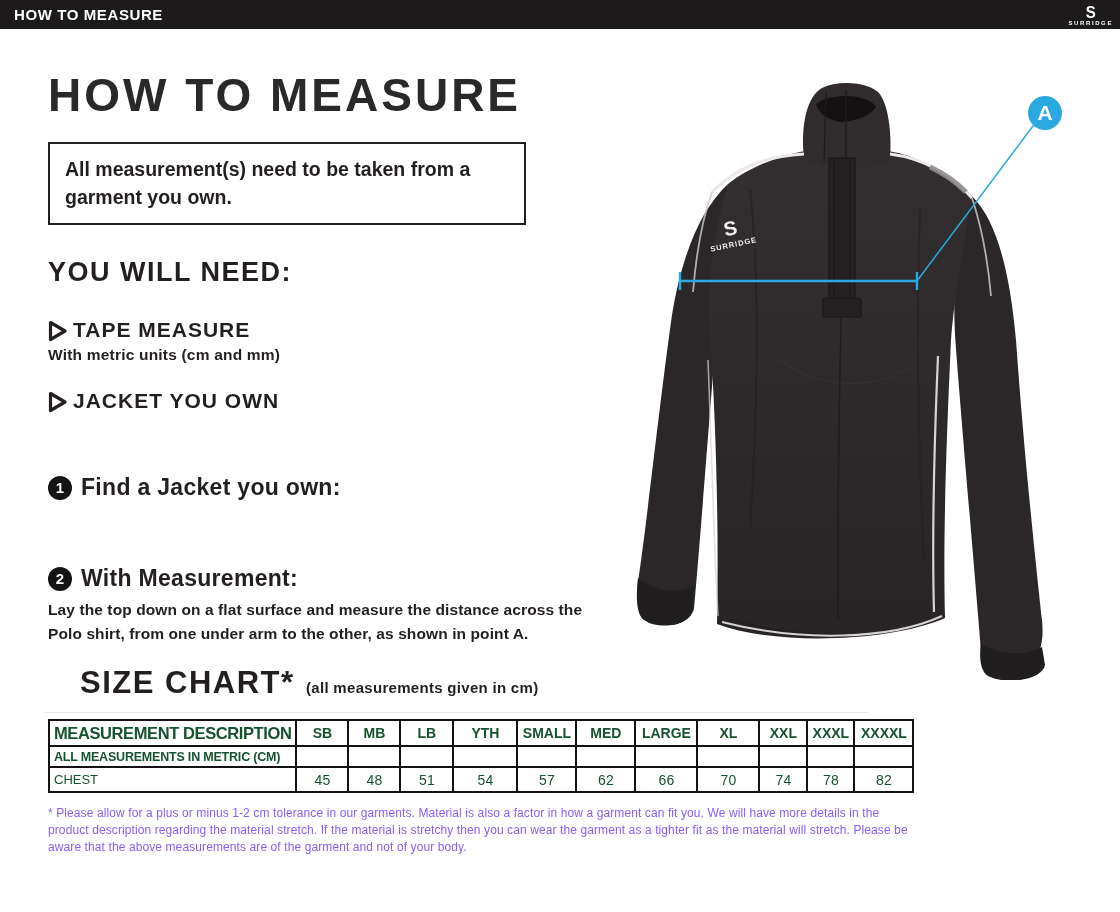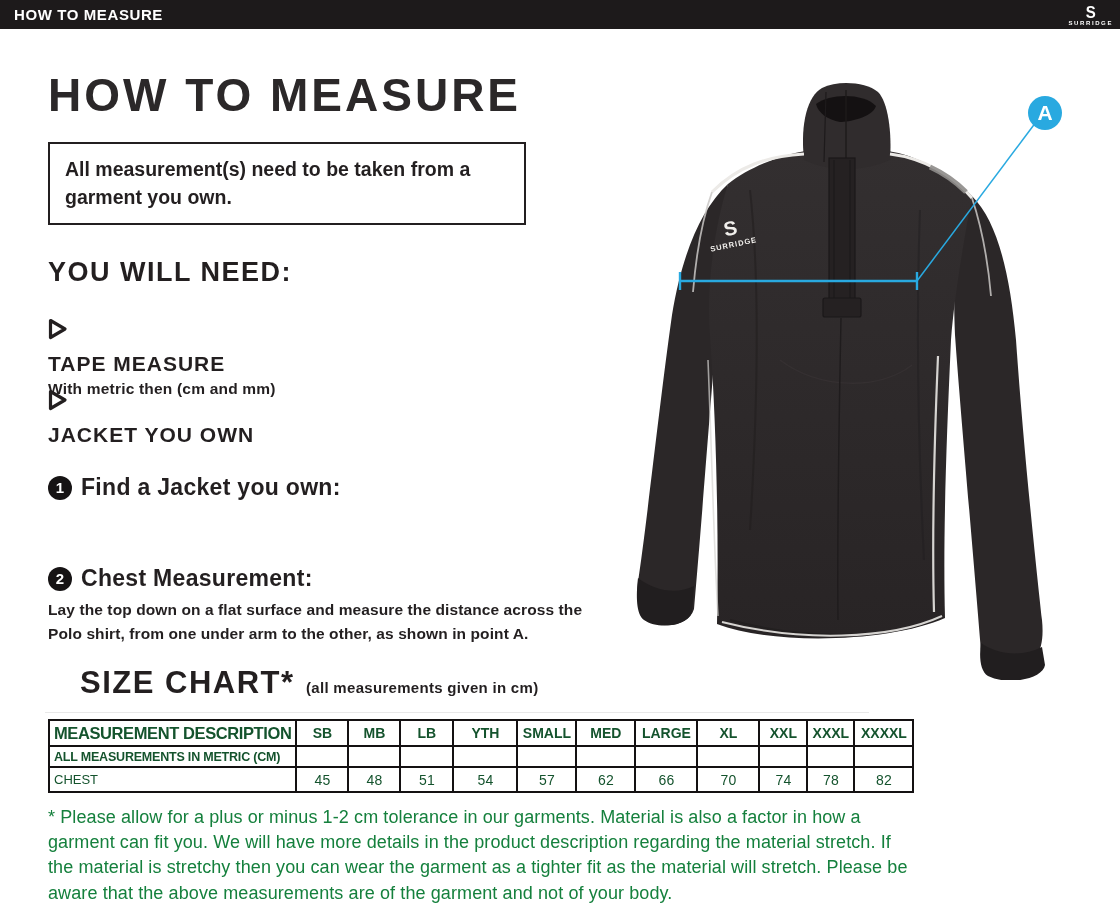--- a/index.html
+++ b/index.html
@@ -13,21 +13,21 @@
   .brand{position:absolute;right:7px;top:0;height:29px;display:flex;flex-direction:column;align-items:center;justify-content:center;color:#fff;line-height:1;}
   .brand-mark{font-weight:bold;font-size:15px;transform:scaleY(1.15);letter-spacing:0;}
   .brand-name{font-size:6px;font-weight:bold;letter-spacing:1.6px;margin-top:1px;}
   
   .page-title{position:absolute;left:48px;top:68px;margin:0;font-size:46px;font-weight:bold;letter-spacing:3px;color:#2b2829;}
   .note-box{position:absolute;left:48px;top:142px;width:444px;border:2.5px solid #231f20;padding:12px 15px;font-size:19.5px;font-weight:bold;line-height:1.42;}
   .ywn-heading{position:absolute;left:48px;top:257px;font-size:27px;font-weight:bold;letter-spacing:1.5px;}
   .need-item{position:absolute;left:48px;width:560px;}
   .need-item.n0{top:318px;}
   .need-item.n1{top:389px;}
-  .need-head{display:flex;align-items:flex-start;gap:12px;flex-direction:column;}
+  .need-head{display:flex;align-items:flex-end;gap:5px;}
   .tri-icon{flex:0 0 auto;display:block;}
   .need-title{font-size:21px;font-weight:bold;letter-spacing:1px;}
   .need-desc{font-size:15.5px;font-weight:bold;margin-top:4px;letter-spacing:.2px;}
   .step{position:absolute;left:48px;width:548px;}
   .step.s0{top:474px;}
   .step.s1{top:565px;}
   .step-head{display:flex;align-items:center;gap:9px;}
   .step-num{flex:0 0 auto;width:24px;height:24px;border-radius:50%;background:#161314;color:#fff;font-size:15px;font-weight:bold;display:flex;align-items:center;justify-content:center;}
   .step-title{font-size:23px;font-weight:bold;letter-spacing:.3px;}
   .step-desc{font-size:15.5px;font-weight:bold;line-height:1.52;margin-top:6px;letter-spacing:.1px;}
@@ -42,21 +42,21 @@
   .size-table th:first-child{width:233px;text-align:left;font-size:16.5px;letter-spacing:-.4px;padding:0 4px;}
   .size-table th:nth-child(2){width:46px;}  .size-table th:nth-child(3){width:46px;}
   .size-table th:nth-child(4){width:47px;}  .size-table th:nth-child(5){width:58px;}
   .size-table th:nth-child(6){width:53px;}  .size-table th:nth-child(7){width:53px;}
   .size-table th:nth-child(8){width:56px;}  .size-table th:nth-child(9){width:56px;}
   .size-table th:nth-child(10){width:42px;} .size-table th:nth-child(11){width:41px;}
   .size-table th:nth-child(12){width:53px;}
   .size-table tbody tr:nth-child(1) td{height:19px;font-size:12.5px;font-weight:bold;text-align:left;padding:0 4px;letter-spacing:-.2px;}
   .size-table tbody tr:nth-child(2) td{height:21px;font-size:14px;text-align:center;}
   .size-table tbody tr:nth-child(2) td:first-child{text-align:left;font-size:13px;padding:0 4px;}
-  .footnote{position:absolute;left:48px;top:805px;width:866px;font-size:18px;line-height:1.4;color:#15803d;letter-spacing:.1px;}
+  .footnote{position:absolute;left:48px;top:805px;width:866px;font-size:12px;line-height:1.4;color:#8b5cf6;letter-spacing:.1px;}
   
   .jacket-wrap{position:absolute;left:600px;top:60px;width:520px;height:620px;}
 </style>
 </head>
 <body>
 
 <div class="topbar">
   <span class="topbar-title">HOW TO MEASURE</span>
   <div class="brand">
     <span class="brand-mark">S</span>
@@ -72,21 +72,21 @@
 
 <div class="ywn-heading">YOU WILL NEED:</div>
 
 <div class="need-item n0">
   <div class="need-head">
     <svg class="tri-icon" width="20" height="22" viewBox="0 0 20 22">
       <polygon points="2.5,2.5 17,11 2.5,19.5" fill="none" stroke="#231f20" stroke-width="3.2" stroke-linejoin="round"></polygon>
     </svg>
     <span class="need-title">TAPE MEASURE</span>
   </div>
-  <div class="need-desc">With metric then (cm and mm)</div>
+  <div class="need-desc">With metric units (cm and mm)</div>
 </div>
 
 <div class="need-item n1">
   <div class="need-head">
     <svg class="tri-icon" width="20" height="22" viewBox="0 0 20 22">
       <polygon points="2.5,2.5 17,11 2.5,19.5" fill="none" stroke="#231f20" stroke-width="3.2" stroke-linejoin="round"></polygon>
     </svg>
     <span class="need-title">JACKET YOU OWN</span>
   </div>
 </div>
@@ -94,21 +94,21 @@
 <div class="step s0">
   <div class="step-head">
     <span class="step-num">1</span>
     <span class="step-title">Find a Jacket you own:</span>
   </div>
 </div>
 
 <div class="step s1">
   <div class="step-head">
     <span class="step-num">2</span>
-    <span class="step-title">Chest Measurement:</span>
+    <span class="step-title">With Measurement:</span>
   </div>
   <div class="step-desc">Lay the top down on a flat surface and measure the distance across the Polo shirt, from one under arm to the other, as shown in point A.</div>
 </div>
 
 <div class="size-heading">
   <span class="size-title">SIZE CHART*</span>
   <span class="size-sub">(all measurements given in cm)</span>
 </div>
 
 <div class="divider"></div>

